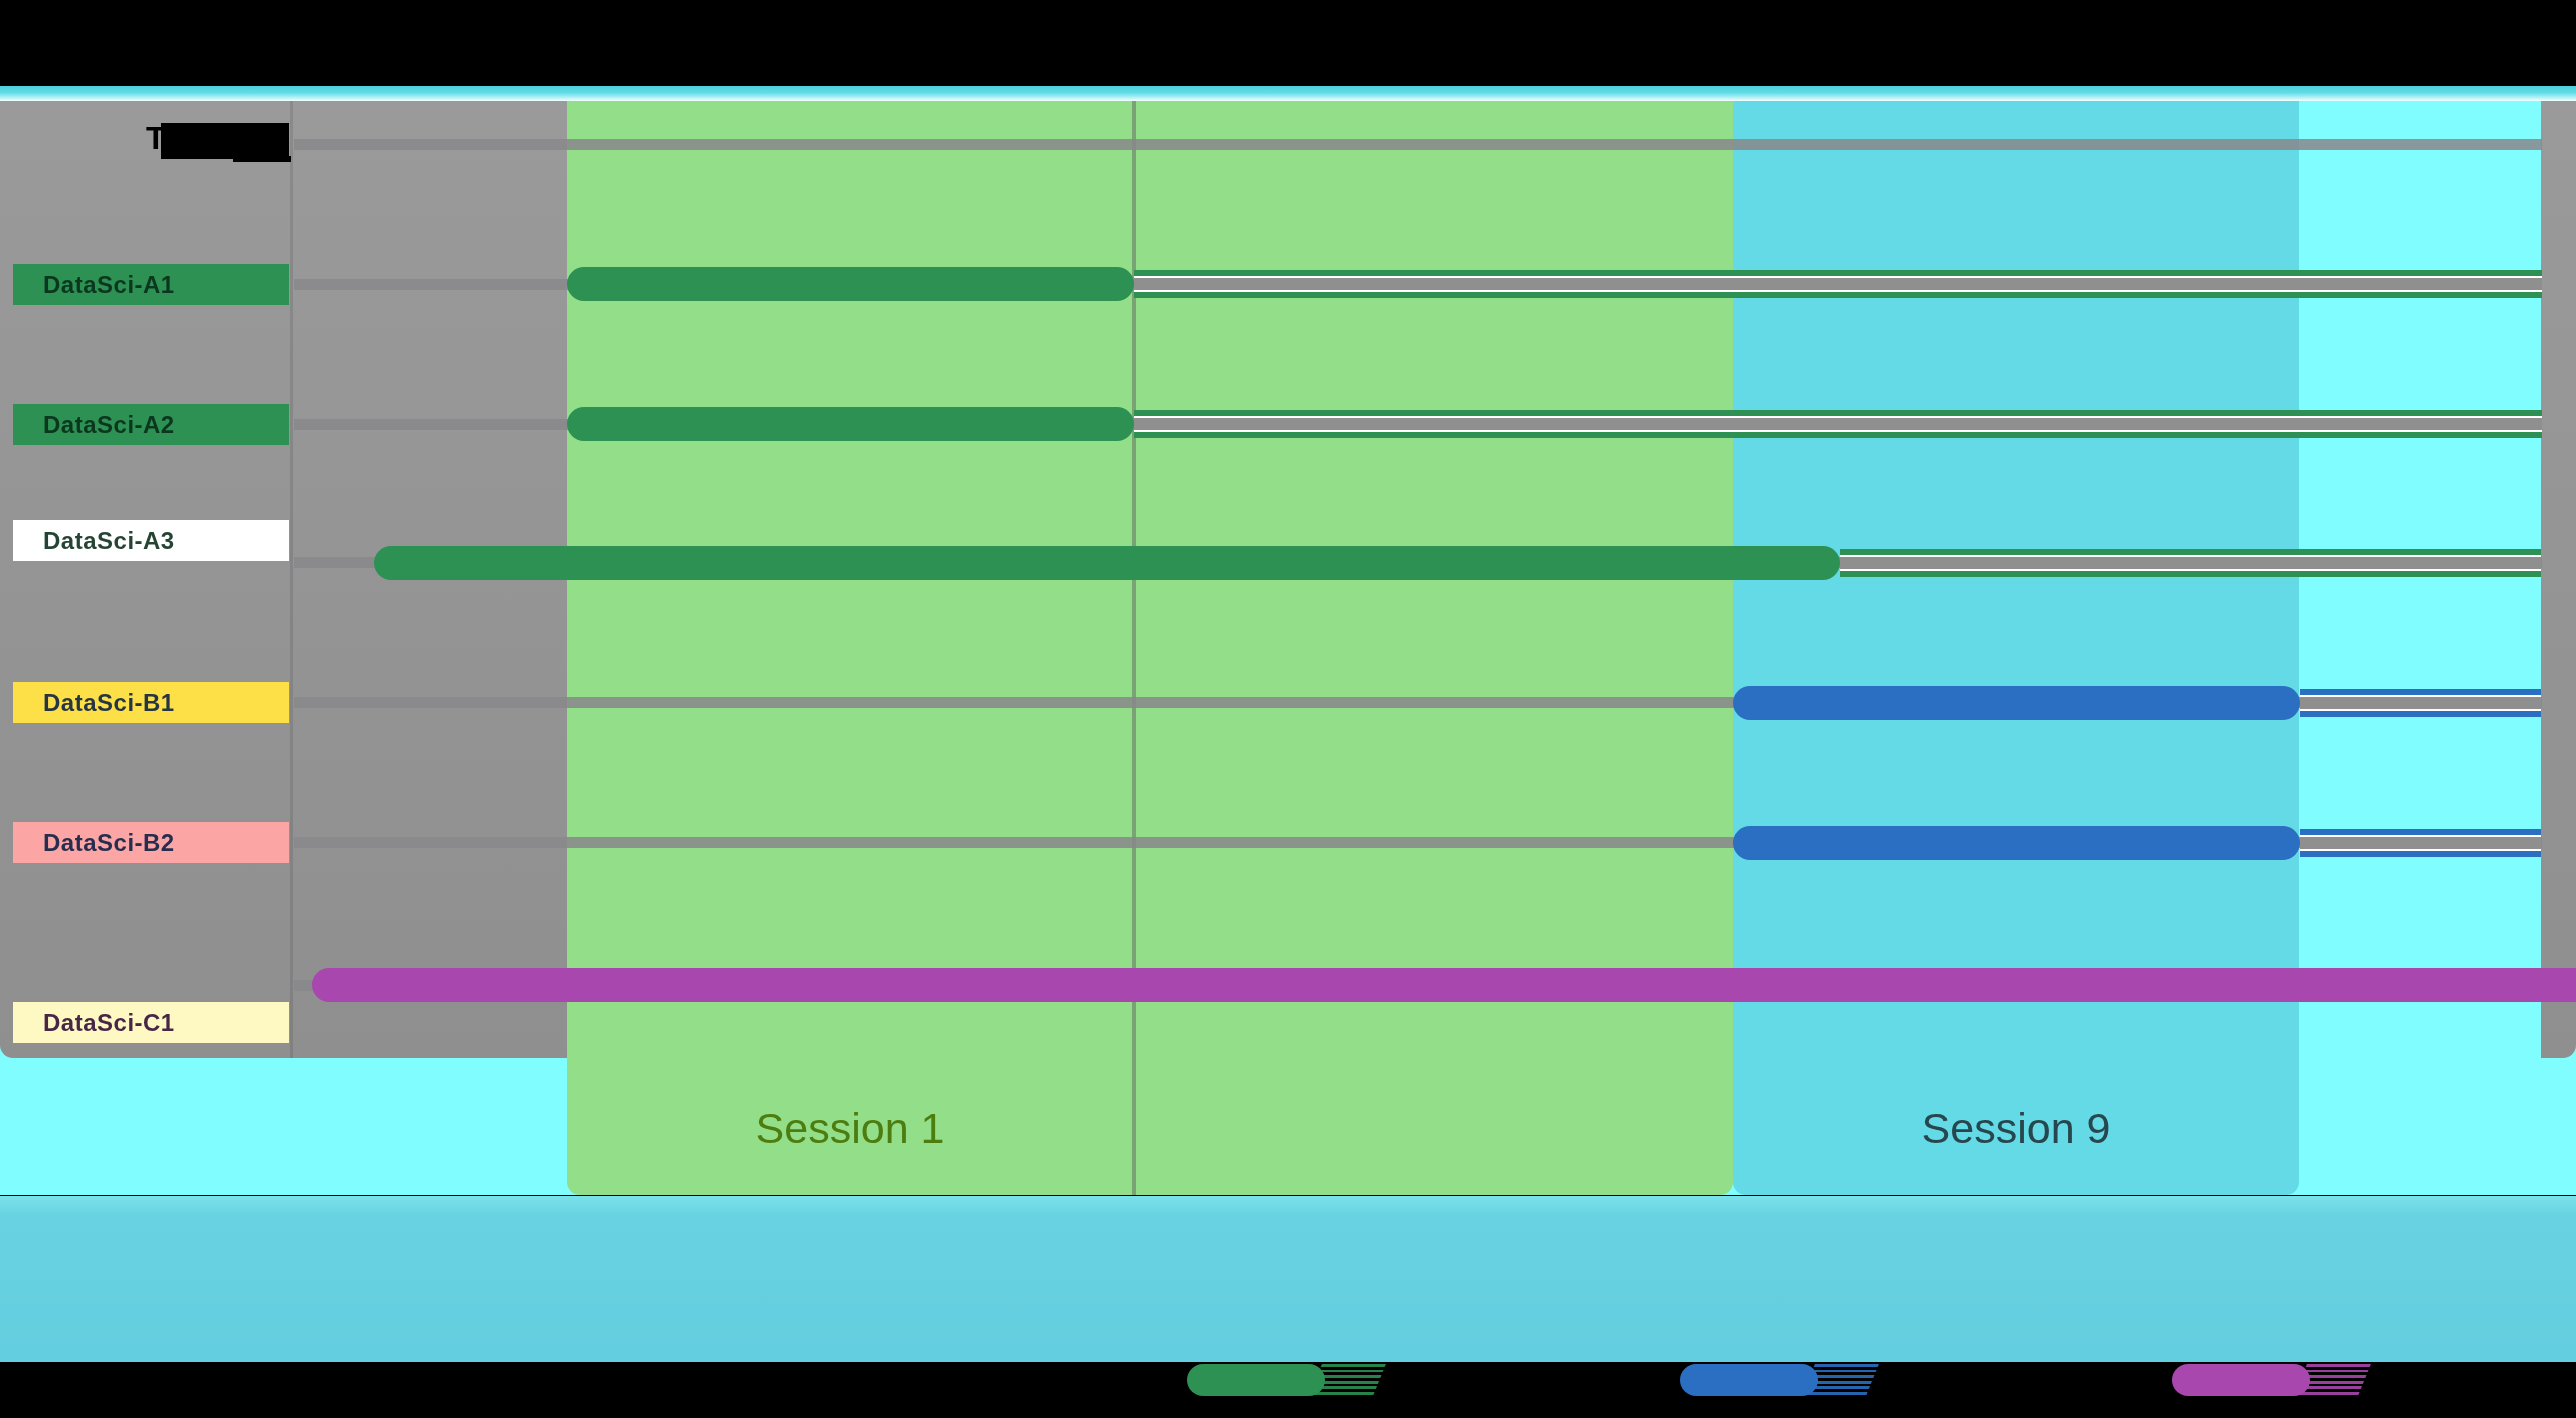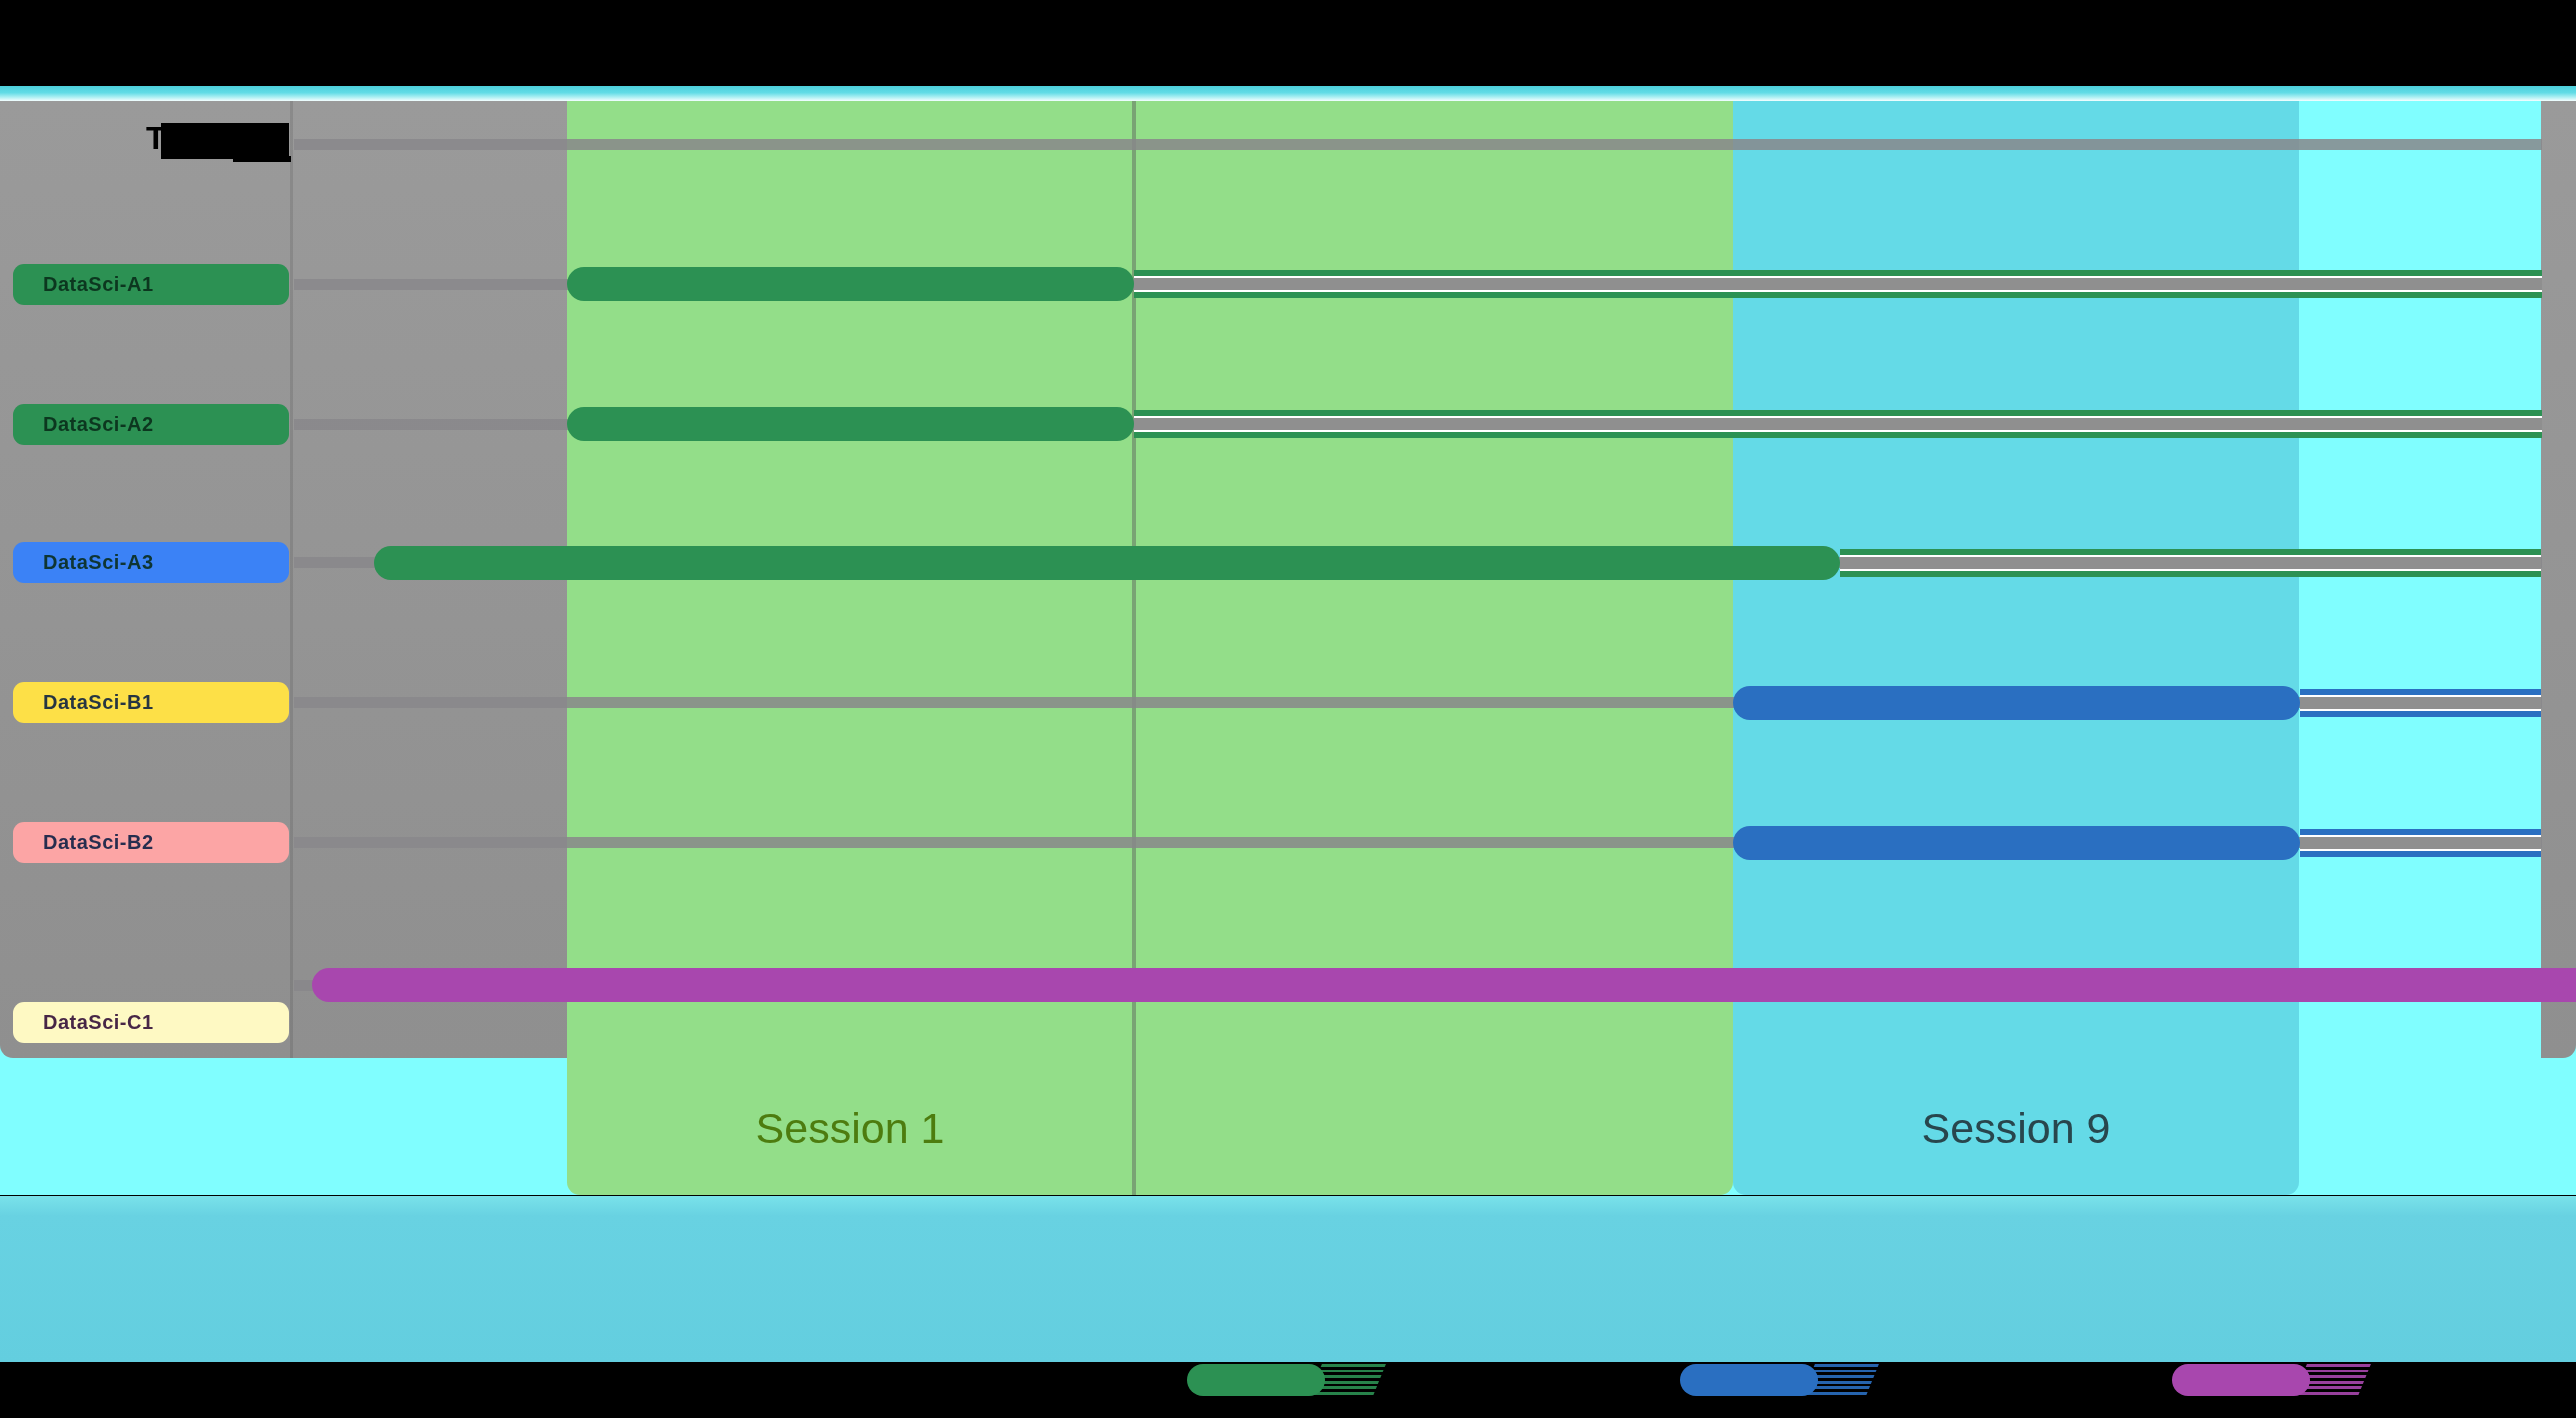--- a/index.html
+++ b/index.html
@@ -22,23 +22,23 @@
     background:linear-gradient(#79e2ea 0%,#68d2e2 12%,#63cedf 100%);}
   .bottom-black{position:absolute;left:0;top:1362px;width:2576px;height:57px;background:#000;}
   .col-divider{position:absolute;left:290px;top:101px;width:2.8px;height:957px;background:rgba(0,0,0,0.10);}
   .mid-vline{position:absolute;left:1132px;top:101px;width:3.8px;height:1094px;background:rgba(90,90,90,0.45);}
   
   .gridline{position:absolute;left:294px;width:2248px;height:11.3px;background:rgba(136,135,139,0.85);}
   .bar{position:absolute;height:34px;border-radius:17px;}
   .bar.flat-right{border-radius:17px 0 0 17px;}
   .bar-ext{position:absolute;height:28px;
     background:linear-gradient(to bottom,var(--c) 0px,var(--c) 5.6px,#ffffff 5.6px,#ffffff 8.4px,#8f8f8f 8.4px,#8f8f8f 20px,#ffffff 20px,#ffffff 22.5px,var(--c) 22.5px,var(--c) 28px);}
-  .row-pill{position:absolute;left:13px;width:276px;height:41px;border-radius:11px;
+  .row-pill{position:absolute;left:13px;width:276px;height:41px;border-radius:0;
     display:flex;align-items:center;padding-left:30px;box-sizing:border-box;
-    font-size:20px;font-weight:bold;letter-spacing:0.5px;}
+    font-size:24px;font-weight:bold;letter-spacing:0.5px;}
   .task-header{position:absolute;left:146px;top:120px;font-size:32px;font-weight:bold;color:#000;}
   .task-redact{position:absolute;left:161px;top:123px;width:128px;height:36px;background:#000;}
   .task-redact2{position:absolute;left:233px;top:156px;width:58px;height:5.6px;background:#000;}
   .session-label{position:absolute;top:1104px;height:49px;line-height:49px;
     font-size:43px;text-align:center;transform:translateX(-50%);white-space:nowrap;}
   .session-label.s1{color:#4d7c0f;}
   .session-label.s2{color:#28464d;}
   
   .legend-item{position:absolute;top:1364px;height:32px;}
   .legend-pill{position:absolute;left:0;top:0;width:138px;height:32px;border-radius:16px;}
@@ -80,21 +80,21 @@
       <div class="bar" style="left: 374px; top: 546px; width: 1466px; background: rgb(44, 145, 83);"></div>
       <div class="bar-ext" style="--c: #2a6fc1; left: 2300px; top: 689px; width: 241px;"></div>
       <div class="bar" style="left: 1733px; top: 686px; width: 567px; background: rgb(42, 111, 193);"></div>
       <div class="bar-ext" style="--c: #2a6fc1; left: 2300px; top: 829px; width: 241px;"></div>
       <div class="bar" style="left: 1733px; top: 826px; width: 567px; background: rgb(42, 111, 193);"></div>
       <div class="bar flat-right" style="left: 312px; top: 968px; width: 2264px; background: rgb(168, 71, 174);"></div>
     </div>
   <div id="label-layer">
       <div class="row-pill" style="top: 264px; background: rgb(44, 145, 83); color: rgba(8, 42, 24, 0.88);">DataSci-A1</div>
       <div class="row-pill" style="top: 404px; background: rgb(44, 145, 83); color: rgba(8, 42, 24, 0.88);">DataSci-A2</div>
-      <div class="row-pill" style="top: 542px; background: #3b82f6; color: rgba(8, 42, 24, 0.88);">DataSci-A3</div>
+      <div class="row-pill" style="top: 520px; background: #ffffff; color: rgba(8, 42, 24, 0.88);">DataSci-A3</div>
       <div class="row-pill" style="top: 682px; background: #fde047; color: rgba(8, 28, 66, 0.88);">DataSci-B1</div>
       <div class="row-pill" style="top: 822px; background: #fca5a5; color: rgba(8, 28, 66, 0.88);">DataSci-B2</div>
       <div class="row-pill" style="top: 1002px; background: #fef9c3; color: rgba(46, 8, 52, 0.88);">DataSci-C1</div>
     </div>
 
   <div class="task-header">Task</div>
   <div class="task-redact"></div>
   <div class="task-redact2"></div>
 
   <div class="session-label s1" style="left:850px">Session 1</div>

